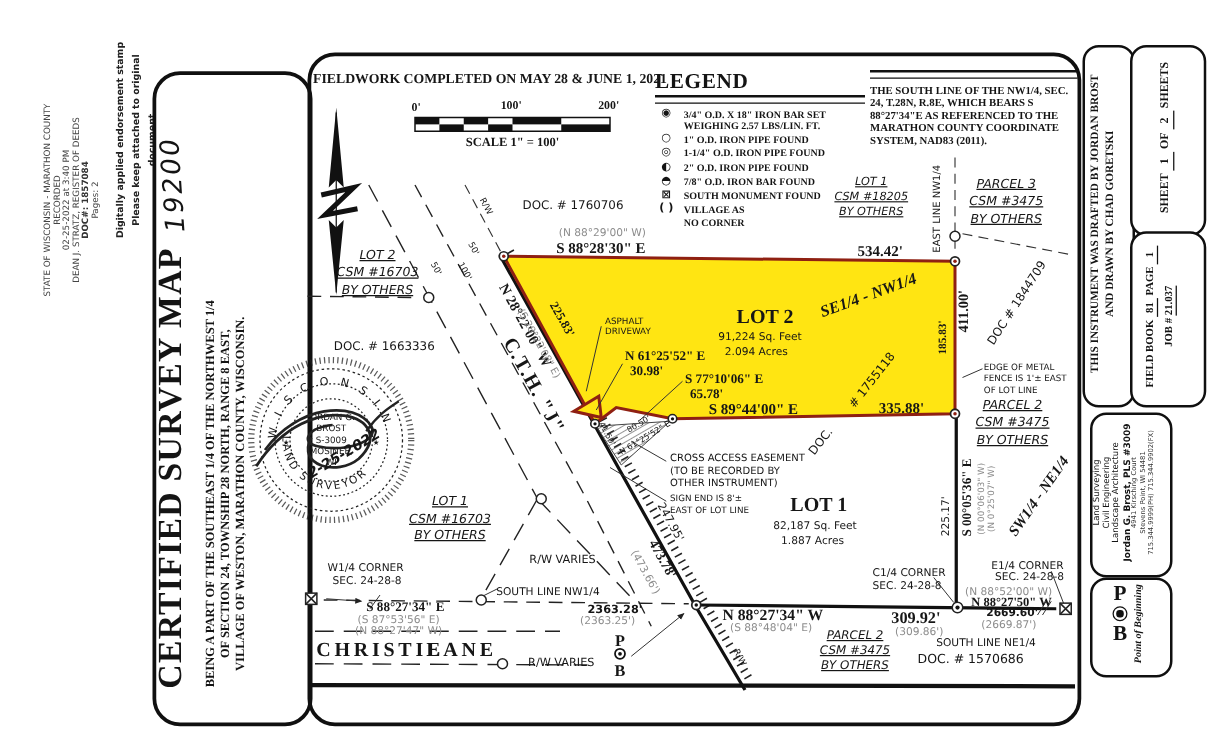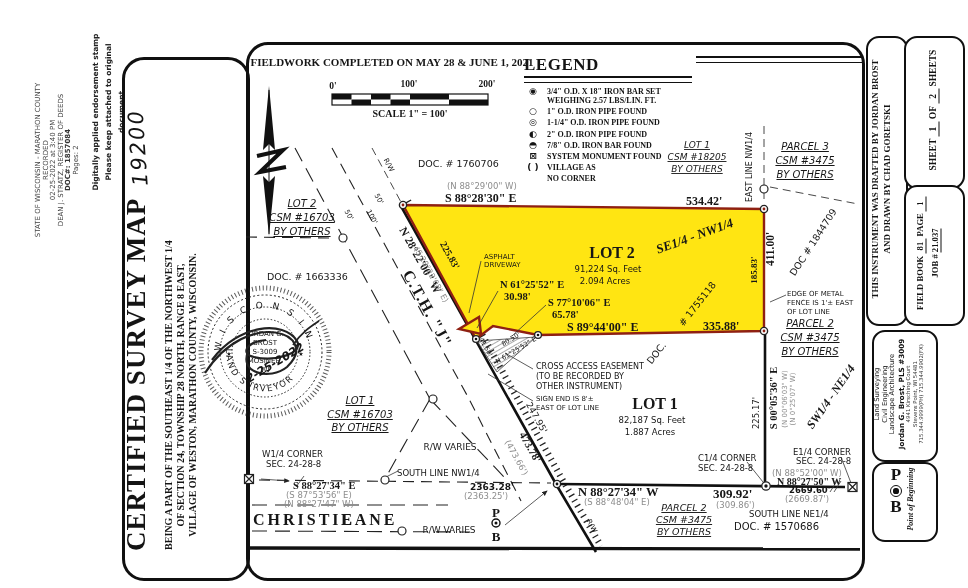--- a/index.html
+++ b/index.html
@@ -109,34 +109,35 @@
     <div class="lgrow">
       <span class="lgsym">◐</span>
       <span>2" O.D. IRON PIPE FOUND</span>
     </div>
     <div class="lgrow">
       <span class="lgsym">◓</span>
       <span>7/8" O.D. IRON BAR FOUND</span>
     </div>
     <div class="lgrow">
       <span class="lgsym">⊠</span>
-      <span>SYSTEM MONUMENT FOUND</span>
+      <span>SOUTH MONUMENT FOUND</span>
     </div>
     <div class="lgrow">
       <span class="lgsym">( )</span>
       <span>VILLAGE AS</span>
     </div>
     <div class="lgrow">
       <span class="lgsym"><span class="hatchsym"></span></span>
       <span>NO CORNER</span>
     </div>
   </div>
 
   <div class="abs" style="left:696px;top:55px;width:166px;">
     <div class="dblrule"></div>
+    <div class="basistext">THE SOUTH LINE OF THE NW1/4, SEC. 24, T.28N, R.8E, WHICH BEARS S 88°27'34"E AS REFERENCED TO THE MARATHON COUNTY COORDINATE SYSTEM, NAD83 (2011).</div>
   </div>
 
   <div class="boxframe" style="left:866px;top:36px;width:38px;height:286px;"></div>
   <div class="abs rot drafted ctr" style="left:743px;top:162px;">
     <div>THIS INSTRUMENT WAS DRAFTED BY JORDAN BROST</div>
     <div>AND DRAWN BY CHAD GORETSKI</div>
   </div>
 
   <div class="boxframe" style="left:904px;top:36px;width:57px;height:149px;"></div>
   <div class="abs rot sheetline ctr" style="left:858px;top:90px;">

